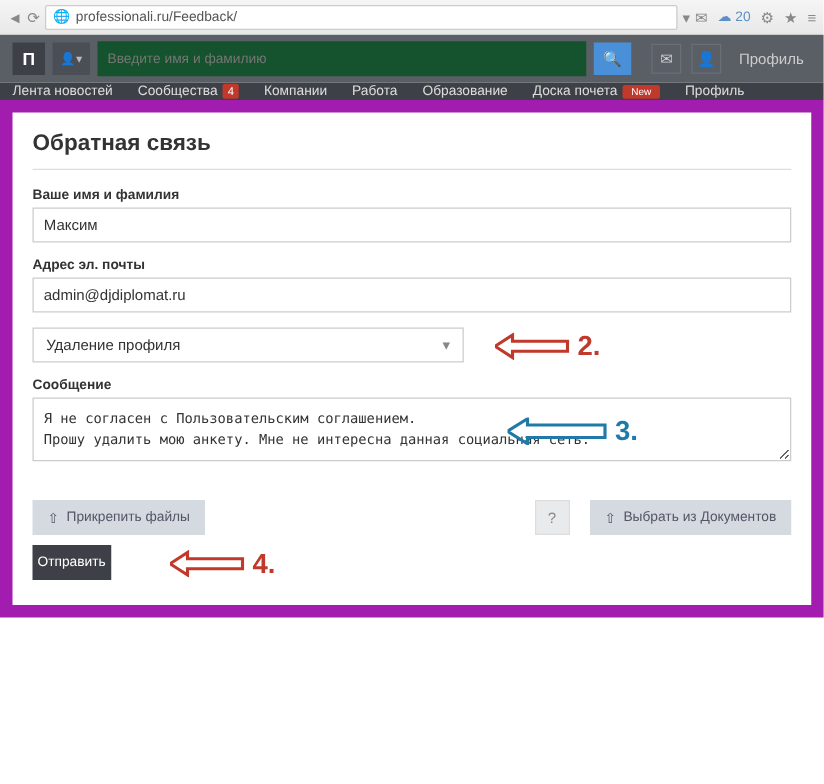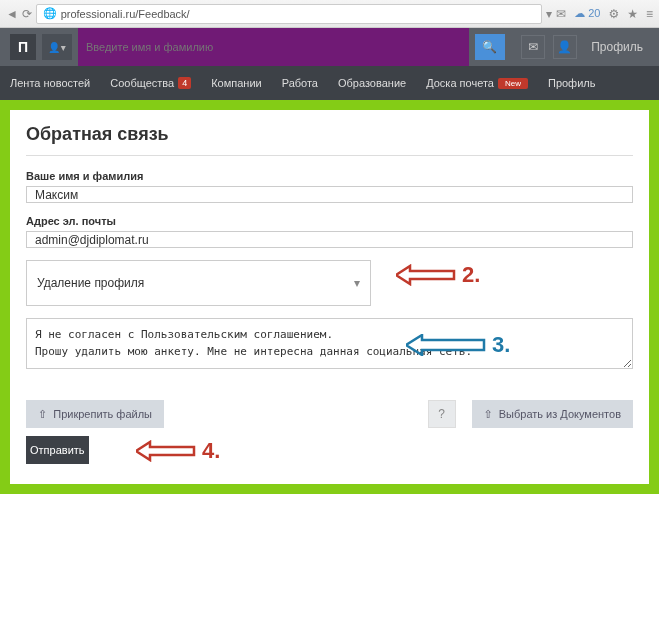--- a/index.html
+++ b/index.html
@@ -6,38 +6,38 @@
 body { font-family: Arial, sans-serif; font-size: 12px; background: #fff; width: 659px; }
 
 .browser-bar { height: 28px; background: linear-gradient(#f5f5f5, #e8e8e8); border-bottom: 1px solid #ccc; display: flex; align-items: center; padding: 0 6px; gap: 4px; }
 .url-box { flex: 1; height: 20px; background: #fff; border: 1px solid #ccc; border-radius: 2px; padding: 0 6px; font-size: 11px; color: #555; display: flex; align-items: center; gap: 4px; }
 .browser-icons { display: flex; gap: 8px; align-items: center; color: #888; font-size: 12px; }
 .cloud-badge { color: #5b8fc7; font-size: 11px; }
 
 .topbar { height: 38px; background: #5a5f66; display: flex; align-items: center; padding: 0 10px; gap: 6px; }
 .logo-sq { width: 26px; height: 26px; background: #3d4147; display: flex; align-items: center; justify-content: center; color: #fff; font-weight: bold; font-size: 14px; }
 .user-btn { width: 30px; height: 26px; background: #4a4f56; display: flex; align-items: center; justify-content: center; color: #bbb; font-size: 10px; }
-.search-input { flex: 1; height: 38px; background: #701a75; border: none; color: #aaa; padding: 0 8px; font-size: 11px; }
+.search-input { flex: 1; height: 28px; background: #14532d; border: none; color: #aaa; padding: 0 8px; font-size: 11px; }
 .search-btn { width: 30px; height: 26px; background: #4a90d9; display: flex; align-items: center; justify-content: center; color: #fff; }
 .topbar-right { display: flex; gap: 8px; align-items: center; margin-left: 10px; }
 .topbar-icon { width: 24px; height: 24px; display: flex; align-items: center; justify-content: center; color: #ccc; border: 1px solid #6a6f76; }
 .profile-link { color: #ccc; font-size: 12px; padding: 0 6px; }
 
-.navbar { height: 34px; background: #3d4147; display: flex; align-items: center; padding: 0 10px; gap: 20px; }
+.navbar { height: 14px; background: #3d4147; display: flex; align-items: center; padding: 0 10px; gap: 20px; }
 .nav-item { color: #ddd; font-size: 11px; display: flex; align-items: center; gap: 4px; cursor: pointer; }
 .nav-badge-red { background: #c0392b; color: #fff; font-size: 9px; padding: 1px 4px; border-radius: 2px; }
 .nav-badge-new { background: #c0392b; color: #fff; font-size: 8px; padding: 1px 7px; border-radius: 2px; }
 
-.content-wrap { background: #84cc16; padding: 10px; }
+.content-wrap { background: #a21caf; padding: 10px; }
 .content-card { background: #fff; padding: 14px 16px 20px; }
 .page-title { font-size: 18px; font-weight: bold; color: #333; border-bottom: 1px solid #ddd; padding-bottom: 10px; margin-bottom: 14px; }
 
 .field-label { font-size: 11px; font-weight: bold; color: #333; margin-bottom: 4px; }
-.text-input { width: 100%; height: 17px; border: 1px solid #ccc; padding: 0 8px; font-size: 12px; color: #333; margin-bottom: 12px; }
-.select-box { width: 345px; height: 46px; border: 1px solid #ccc; display: flex; align-items: center; justify-content: space-between; padding: 0 10px; color: #333; font-size: 12px; margin-bottom: 12px; cursor: pointer; }
+.text-input { width: 100%; height: 28px; border: 1px solid #ccc; padding: 0 8px; font-size: 12px; color: #333; margin-bottom: 12px; }
+.select-box { width: 345px; height: 28px; border: 1px solid #ccc; display: flex; align-items: center; justify-content: space-between; padding: 0 10px; color: #333; font-size: 12px; margin-bottom: 12px; cursor: pointer; }
 .textarea-box { width: 100%; min-height: 48px; border: 1px solid #ccc; padding: 8px; font-size: 11px; color: #333; margin-bottom: 28px; line-height: 1.5; resize: vertical; }
 
 .btn-row { display: flex; gap: 8px; align-items: center; margin-bottom: 8px; }
 .btn-gray { background: #d5dae0; color: #556; border: none; height: 28px; padding: 0 12px; font-size: 11px; display: flex; align-items: center; gap: 6px; cursor: pointer; }
 .btn-help { width: 28px; height: 28px; background: #e8eaec; color: #888; border: 1px solid #ddd; display: flex; align-items: center; justify-content: center; cursor: pointer; margin-left: auto; margin-right: 8px; }
 .btn-submit { background: #3d4147; color: #fff; border: none; height: 28px; padding: 0 4px; font-size: 11px; cursor: pointer; }
 
 .footer { padding: 20px 30px; display: flex; gap: 40px; font-size: 11px; position: relative; }
 
 .annotation { position: absolute; pointer-events: none; display: flex; align-items: center; }
@@ -117,20 +117,21 @@
         <span style="color:#888">▾</span>
       </div>
       <div class="annotation" style="top:2px; left:370px;">
         <svg class="arrow-red" viewBox="0 0 60 22">
             <polygon points="0,11 14,2 14,7 58,7 58,15 14,15 14,20" fill="none" stroke="#c0392b" stroke-width="2.5"></polygon>
           </svg>
         <span class="ann-num ann-red">2.</span>
       </div>
     </div>
 
+    <div class="field-label">Сообщение</div>
     <div class="msg-wrap">
       <textarea class="textarea-box" style="">Я не согласен с Пользовательским соглашением.
 Прошу удалить мою анкету. Мне не интересна данная социальная сеть.</textarea>
       <div class="annotation" style="top:14px; left:380px;">
         <svg class="arrow-blue" viewBox="0 0 80 22">
             <polygon points="0,11 16,1 16,6 78,6 78,16 16,16 16,21" fill="none" stroke="#1f7aa8" stroke-width="2.5"></polygon>
           </svg>
         <span class="ann-num ann-blue">3.</span>
       </div>
     </div>

